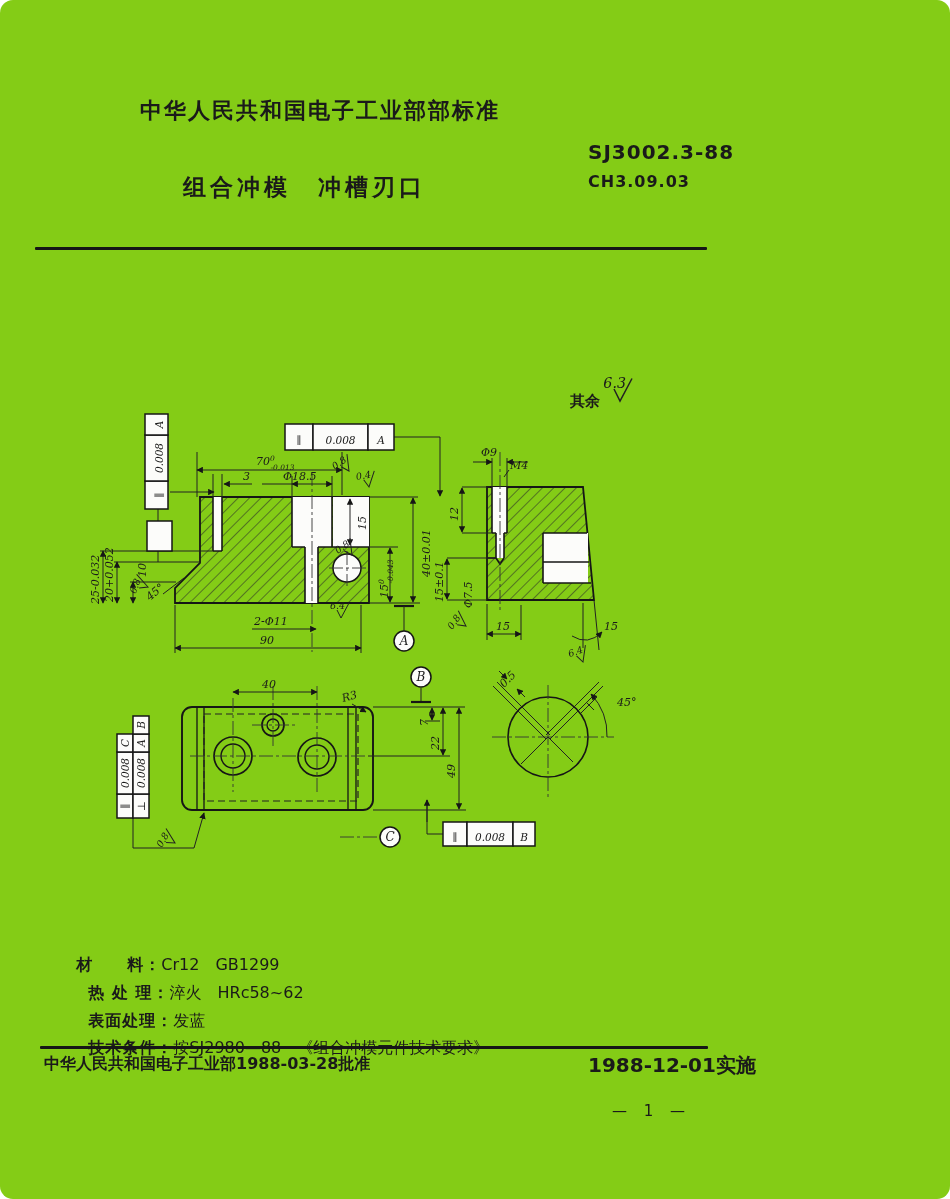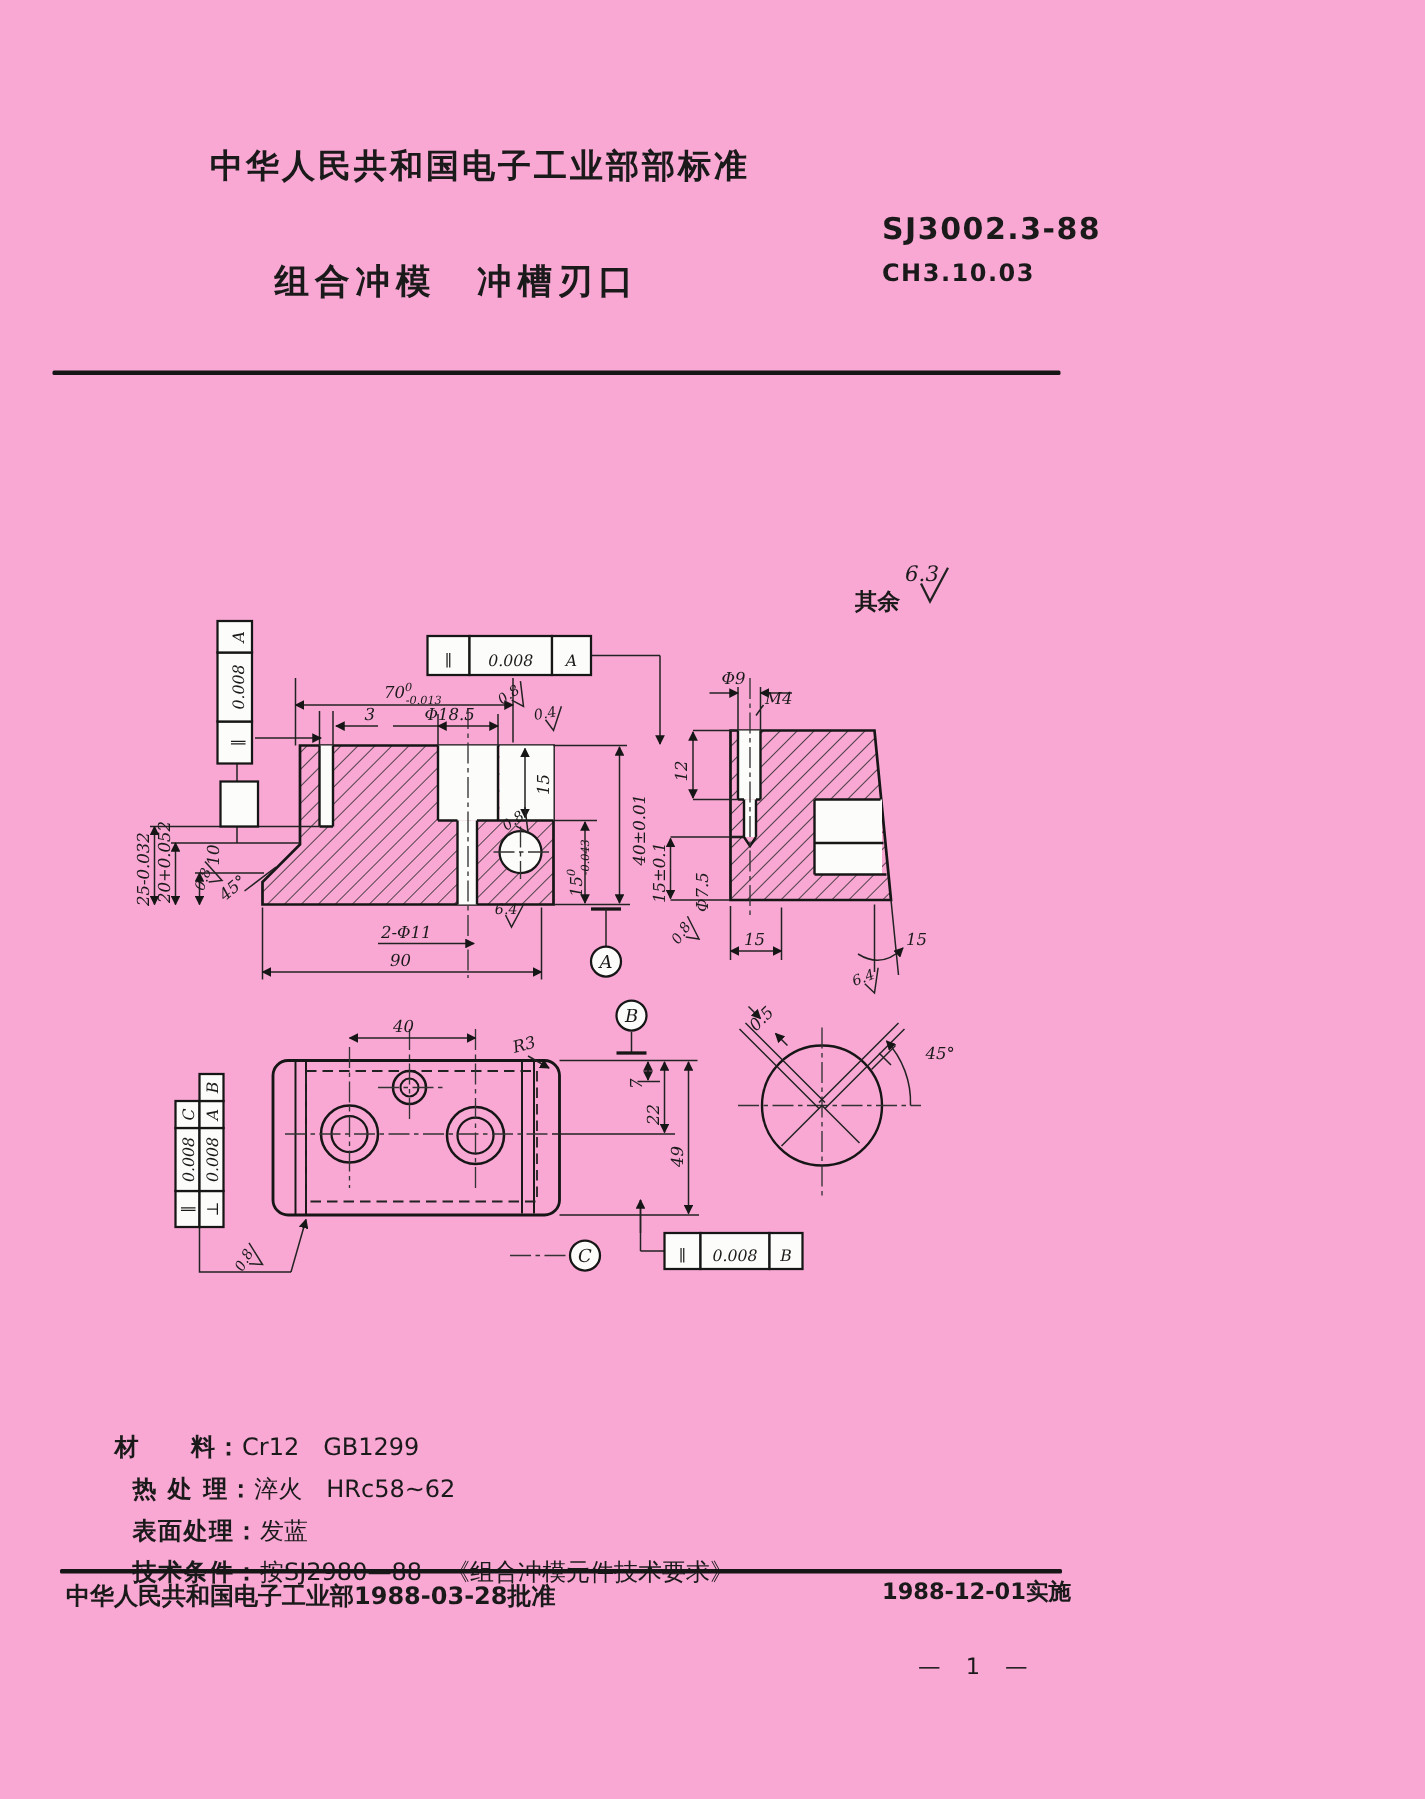--- a/index.html
+++ b/index.html
@@ -1,49 +1,49 @@
 <!DOCTYPE html>
 <html><head>
 <meta charset="utf-8">
 <style>
   html,body{margin:0;padding:0;background:#ffffff;}
-  .page{position:relative;width:950px;height:1199px;background:#f9a8d4;
-        font-family:"DejaVu Sans",sans-serif;color:#1a1a1a;overflow:hidden;}
+  .page{position:relative;width:950px;height:1199px;background:#84cc16;
+        font-family:"DejaVu Sans",sans-serif;color:#1a1a1a;overflow:hidden;border-radius:13px;}
   .abs{position:absolute;white-space:pre;}
   .rule{position:absolute;background:#161616;border-radius:1px;}
   .ministry{font-size:22px;font-weight:700;letter-spacing:2px;}
   .stdno{font-size:20px;font-weight:700;letter-spacing:1px;}
   .code{font-size:16px;font-weight:700;letter-spacing:1px;}
   .parttitle{font-size:23px;font-weight:700;letter-spacing:4px;}
   .scope{font-size:17px;letter-spacing:1px;}
   .noterow{position:absolute;font-size:16px;white-space:pre;}
   .noterow b{font-weight:700;letter-spacing:1px;}
   .footL{font-size:16px;font-weight:700;}
-  .footR{font-size:15px;font-weight:700;}
+  .footR{font-size:20px;font-weight:700;}
   .pageno{font-size:15px;letter-spacing:6px;}
   svg{position:absolute;left:0;top:0;}
   svg text.dim{font-family:"DejaVu Serif",serif;font-style:italic;fill:#1a1a1a;}
   svg text.cjk{font-family:"DejaVu Sans",sans-serif;font-style:normal;font-weight:700;}
   .part{fill:url(#hatch);stroke:#161616;stroke-width:1.8;}
   .cover{fill:#fcfcfa;stroke:none;}
   .ln{stroke:#161616;stroke-width:1.6;fill:none;}
   .ln2{stroke:#161616;stroke-width:2.2;fill:none;}
   .thin{stroke:#222;stroke-width:1;fill:none;}
   .cl{stroke:#333;stroke-width:0.9;stroke-dasharray:14 3 3 3;fill:none;}
   .dash{stroke:#222;stroke-width:1.2;stroke-dasharray:7 4;fill:none;}
   .cell{fill:#fcfcfa;stroke:#161616;stroke-width:1.5;}
 </style>
 </head>
 <body>
 
 <div class="page">
 
   <div class="abs ministry" style="left:140px;top:96px;">中华人民共和国电子工业部部标准</div>
   <div class="abs stdno" style="left:588px;top:140px;">SJ3002.3-88</div>
-  <div class="abs code" style="left:588px;top:172px;">CH3.10.03</div>
+  <div class="abs code" style="left:588px;top:172px;">CH3.09.03</div>
   <div class="abs parttitle" style="left:183px;top:172px;">组合冲模　冲槽刃口</div>
   <div class="rule" style="left:35px;top:247px;width:672px;height:3px;"></div>
 
   <svg id="dwg" width="950" height="1199" viewBox="0 0 950 1199">
     <defs>
       <pattern id="hatch" width="8" height="8" patternUnits="userSpaceOnUse" patternTransform="rotate(45)">
         <line x1="0" y1="0" x2="0" y2="8" stroke="#2a2a2a" stroke-width="1.1"></line>
       </pattern>
       <marker id="arr" viewBox="0 0 10 10" refX="9" refY="5" markerWidth="6.5" markerHeight="6.5" orient="auto-start-reverse">
         <path d="M0,0 L10,5 L0,10 z" fill="#161616"></path>

